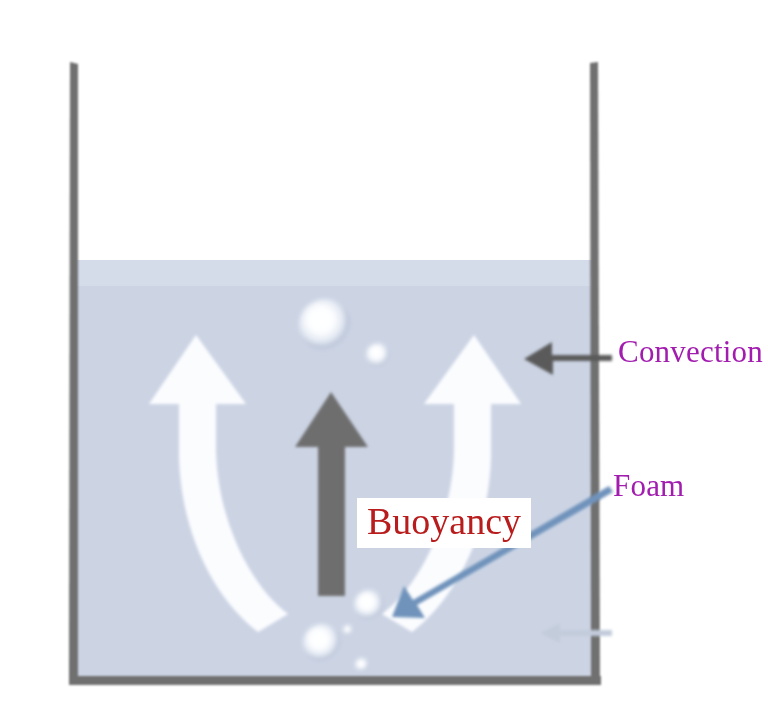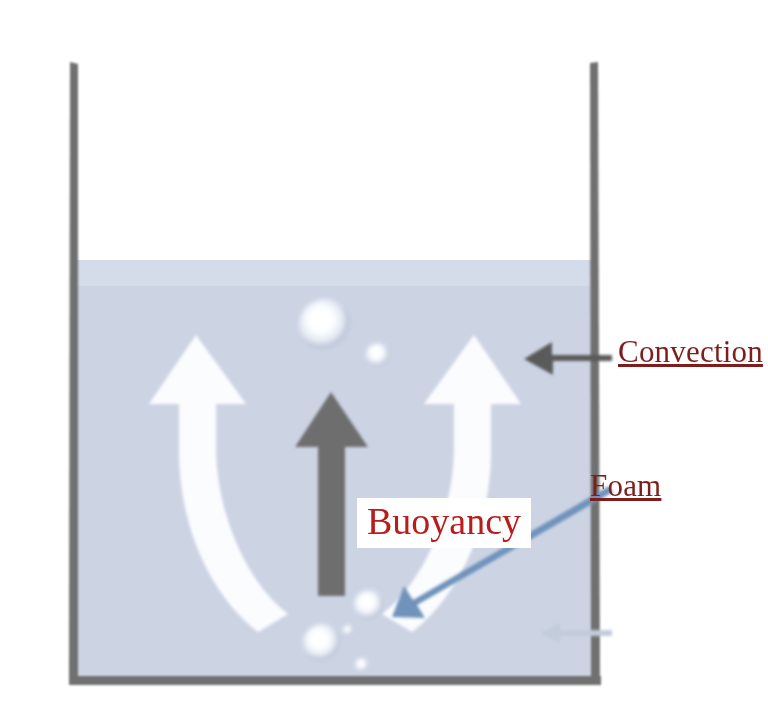--- a/index.html
+++ b/index.html
@@ -24,28 +24,27 @@
     left: 0;
     top: 0;
     width: 768px;
     height: 728px;
     display: block;
   }
   .callout-label {
     position: absolute;
     font-family: "Liberation Serif", "DejaVu Serif", serif;
     font-size: 31px;
-    color: #7f1d1d;
+    color: #a21caf;
     white-space: nowrap;
     letter-spacing: 0.2px;
     line-height: 1;
-    text-decoration: underline;
   }
   #label-convection { left: 618px; top: 336px; }
-  #label-foam       { left: 590px; top: 470px; }
+  #label-foam       { left: 613px; top: 470px; }
   #label-slurry     { left: 618px; top: 614px; }
   #label-buoyancy {
     position: absolute;
     left: 357px;
     top: 498px;
     padding: 4px 10px 6px 10px;
     background: #ffffff;
     font-family: "Liberation Serif", "DejaVu Serif", serif;
     font-size: 38px;
     color: #b91c1c;

